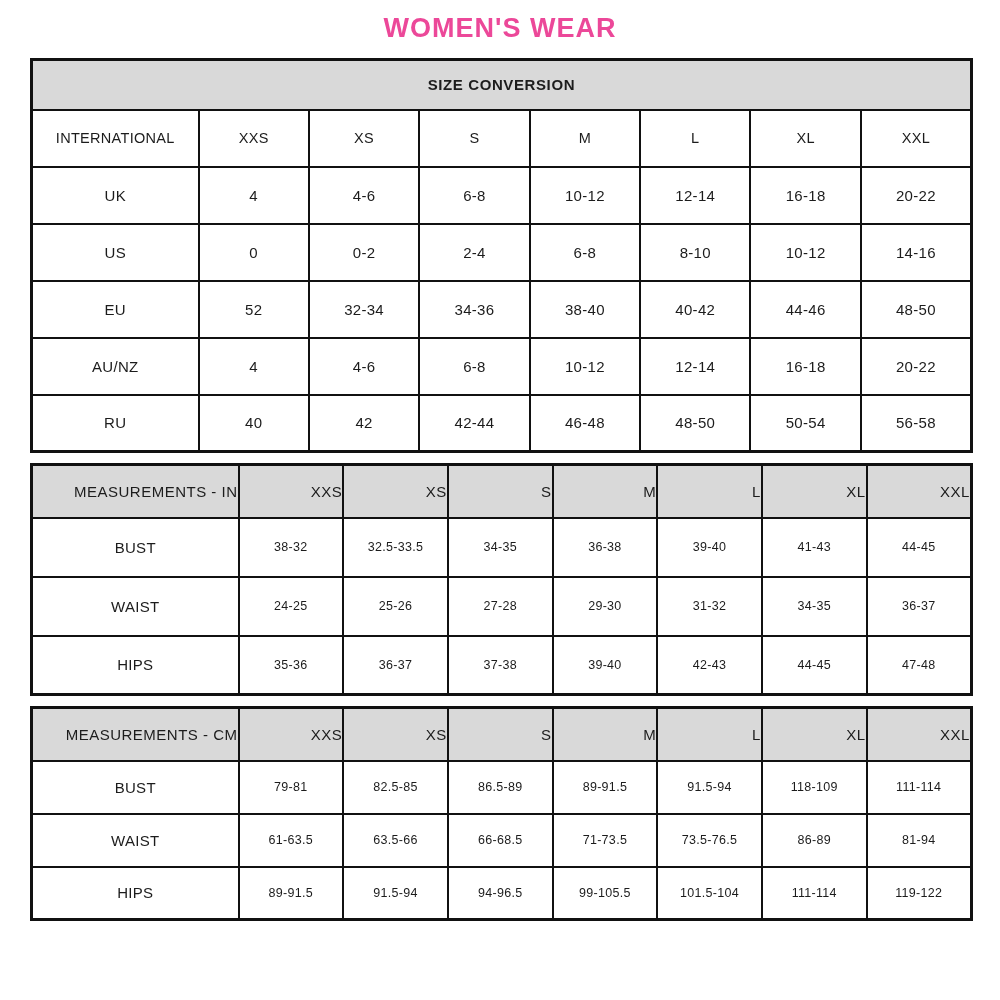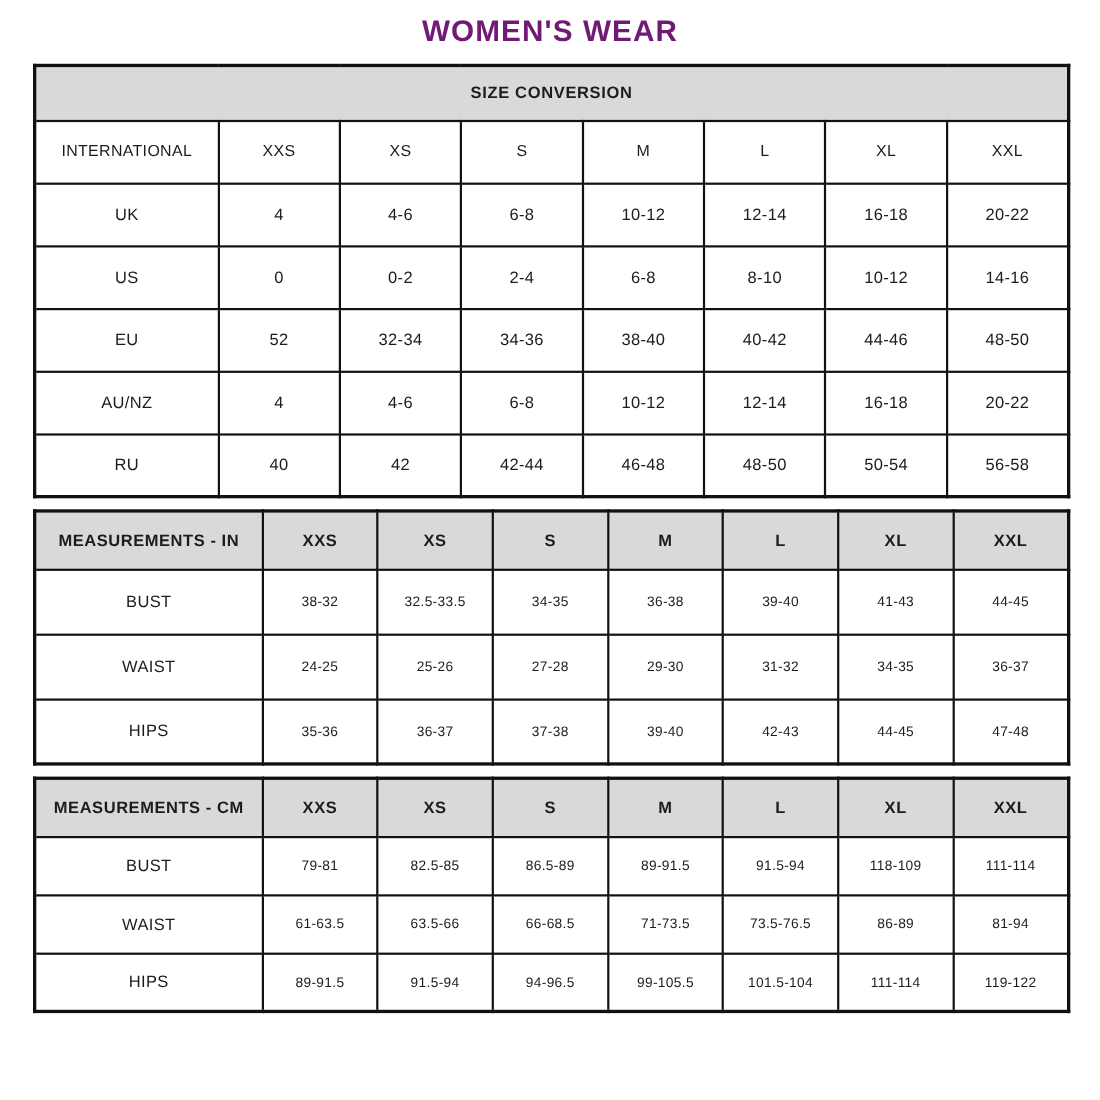--- a/index.html
+++ b/index.html
@@ -15,21 +15,21 @@
     background: #ffffff;
     overflow: hidden;
   }
   .page-title {
     text-align: center;
     font-size: 27px;
     font-weight: bold;
     letter-spacing: 1px;
     padding-top: 13px;
     margin-bottom: 14px;
-    color: #701a75;
+    color: #ec4899;
   }
   .tables-wrap {
     width: 940px;
     margin: 0 auto;
   }
   table {
     border-collapse: collapse;
     table-layout: fixed;
     width: 940px;
     background: #ffffff;
@@ -48,24 +48,25 @@
     background: #d9d9d9;
     font-weight: bold;
     font-size: 15px;
     height: 50px;
     letter-spacing: 0.6px;
   }
   .sc-head td { height: 57px; font-size: 14.5px; }
   .sc-row td { height: 57px; font-size: 15px; }
   .meas-head td {
     background: #d9d9d9;
-    font-weight: bold;
+    font-weight: normal;
     font-size: 15px;
     height: 53px;
     letter-spacing: 0.5px;
+    text-align: right;
   }
   .tbl-meas-in tbody td { height: 59px; }
   .tbl-meas-cm tbody td { height: 53px; }
   .row-label { font-size: 15px; }
   .value-cell { font-size: 12.5px; }
 </style>
 </head>
 <body>
 
 <div class="page">

